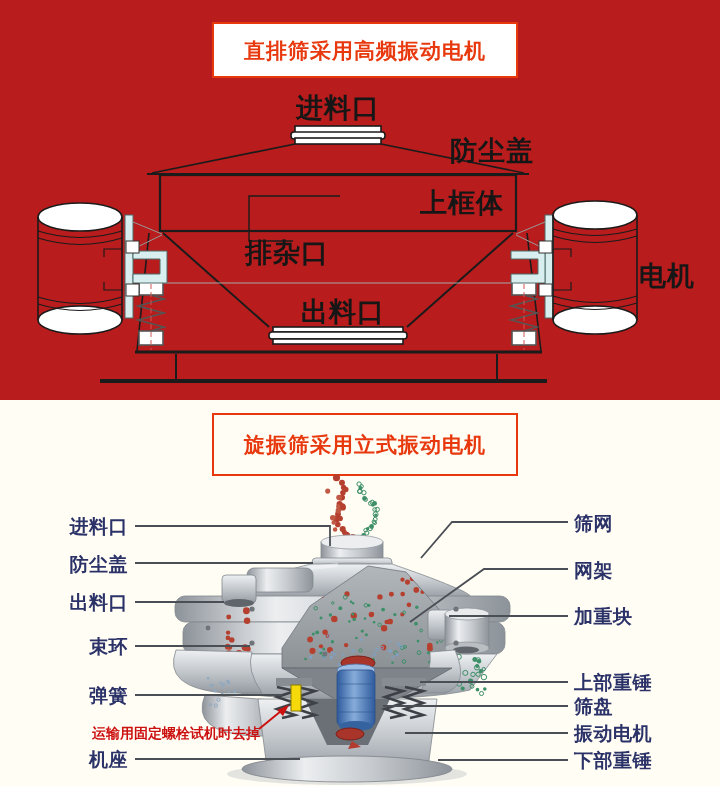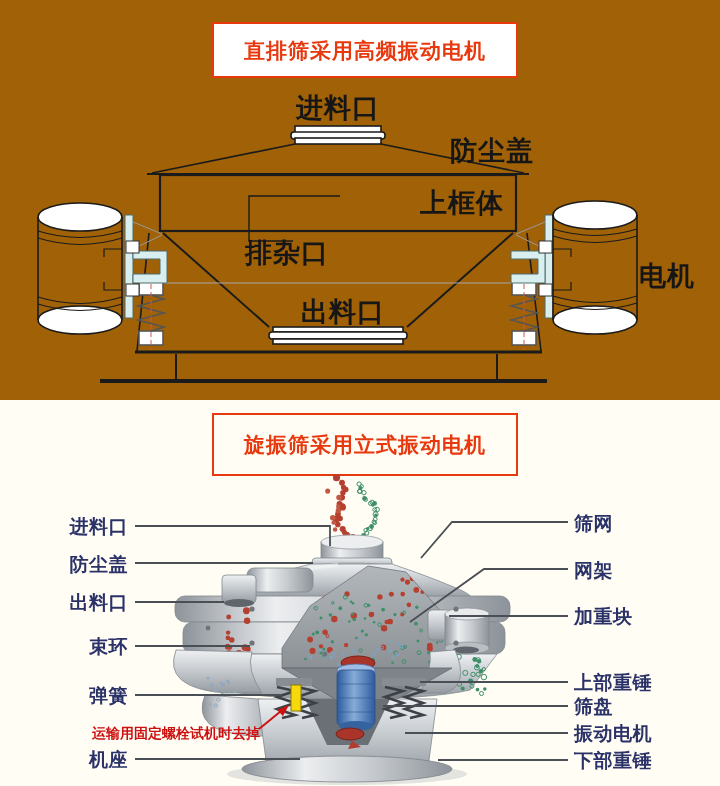--- a/index.html
+++ b/index.html
@@ -1,16 +1,16 @@
 <!DOCTYPE html>
 <html><head>
 <meta charset="utf-8">
 <style>
   html,body{margin:0;padding:0;background:#ffffff;}
-  .stage{position:relative;width:720px;height:786px;overflow:hidden;background:#a16207;font-family:"Liberation Sans",sans-serif;}
+  .stage{position:relative;width:720px;height:786px;overflow:hidden;background:#b91c1c;font-family:"Liberation Sans",sans-serif;}
   .stage svg{position:absolute;left:0;display:block;}
   #svg-top{top:0;}
   #svg-bottom{top:400px;}
   text{font-family:"Liberation Sans",sans-serif;}
   .t-big{font-size:27px;font-weight:600;fill:#161616;letter-spacing:1px;}
   .t-title{font-size:21px;font-weight:700;fill:#e8380d;letter-spacing:1px;}
   .t-lab{font-size:19px;font-weight:600;fill:#2b3268;letter-spacing:0.5px;}
   .t-warn{font-size:14px;font-weight:700;fill:#cc1111;}
   .ln{stroke:#4a4f55;stroke-width:1.8;fill:none;}
   .blk{stroke:#1b1b1b;fill:none;stroke-width:1.6;}

